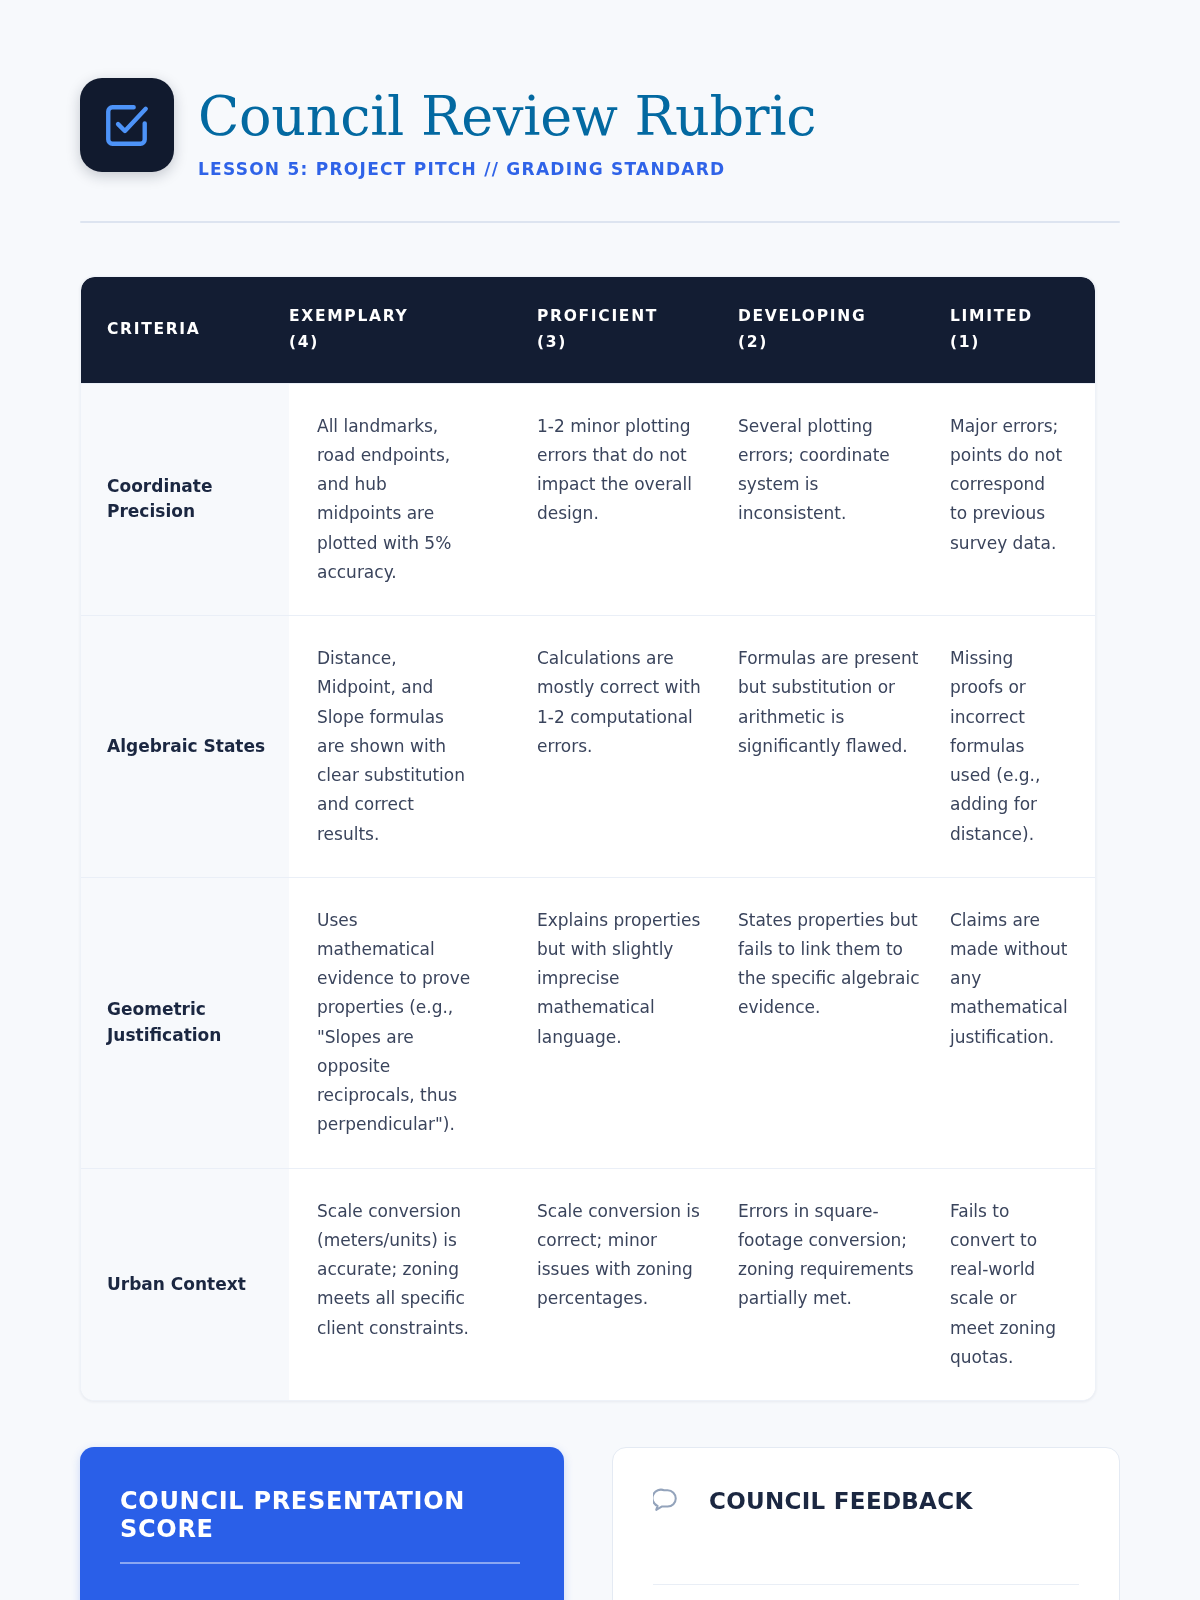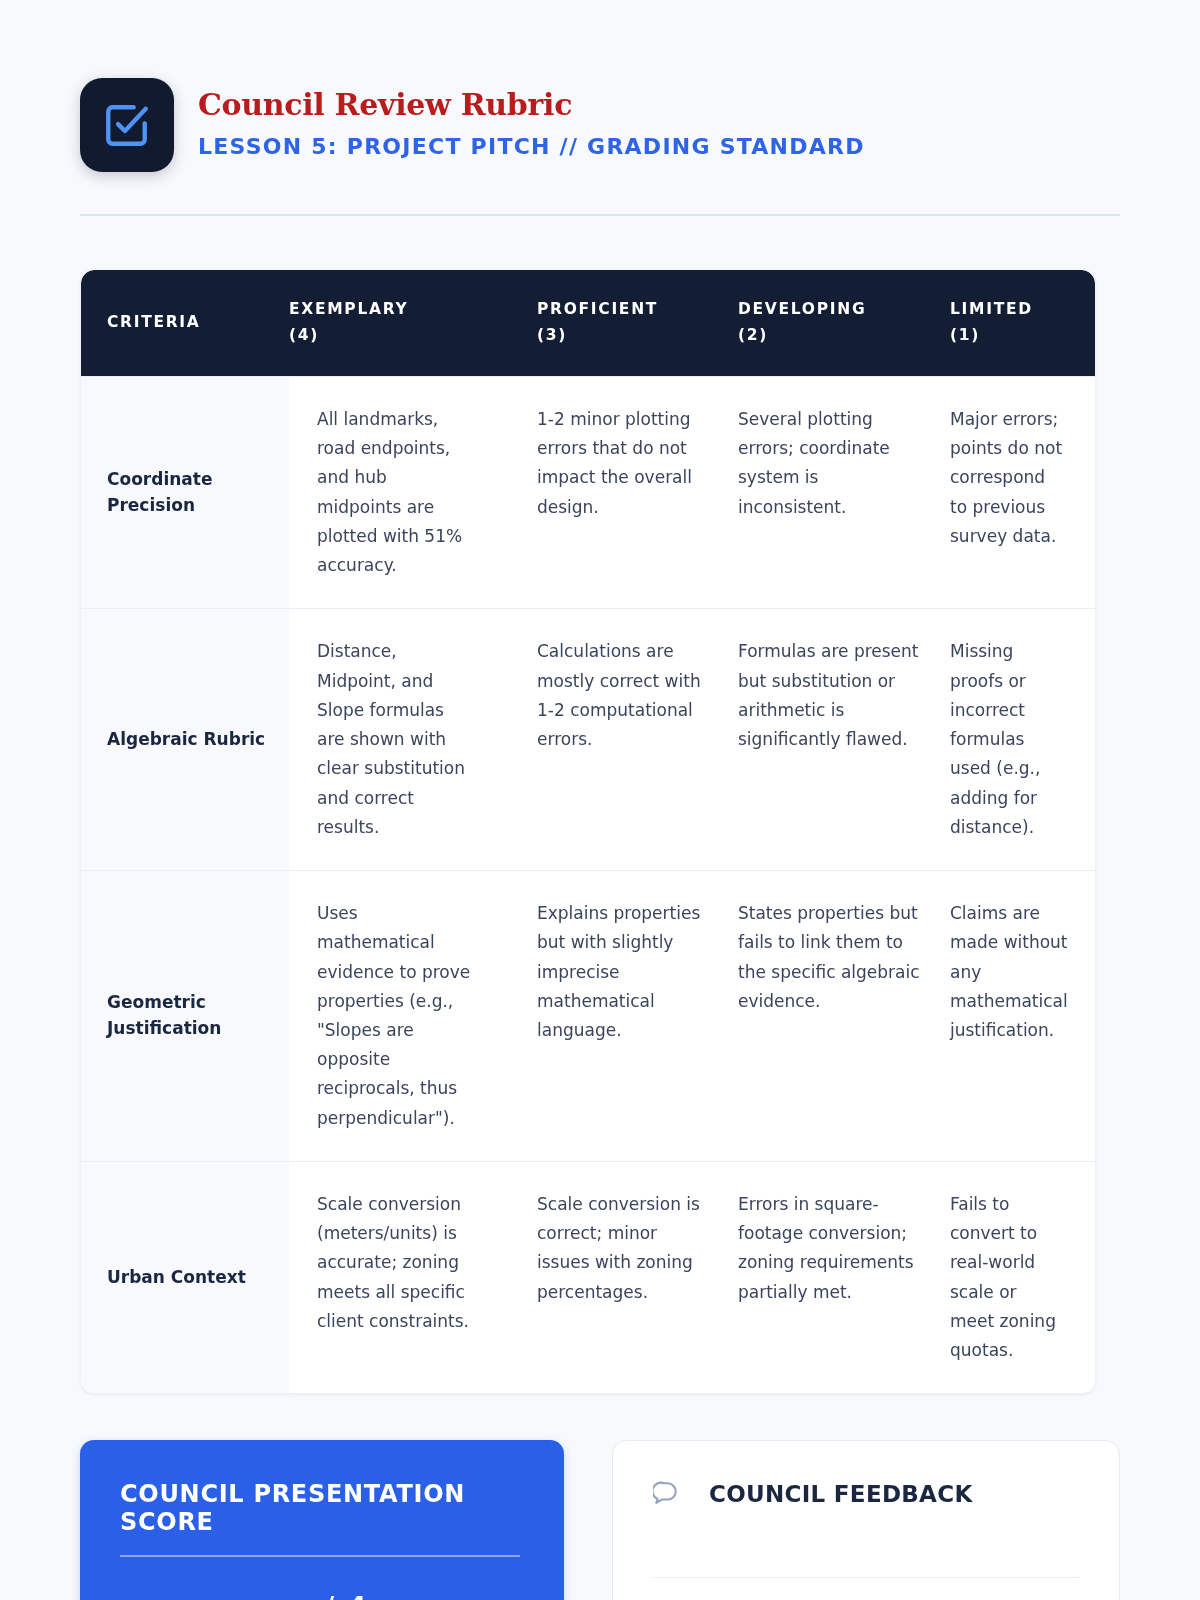--- a/index.html
+++ b/index.html
@@ -37,31 +37,31 @@
     align-items: center;
     justify-content: center;
     box-shadow: 0 4px 14px rgba(17, 26, 46, 0.22);
   }
   .logo-tile svg { display: block; }
 
   .header-text { padding-top: 11px; }
 
   .doc-title {
     font-family: "DejaVu Serif", "Liberation Serif", serif;
-    font-size: 30px;
-    font-weight: 700;
-    color: #b91c1c;
+    font-size: 54px;
+    font-weight: 400;
+    color: #0369a1;
     letter-spacing: -0.3px;
     line-height: 1.05;
     white-space: nowrap;
   }
 
   .doc-subtitle {
     margin-top: 13px;
-    font-size: 22px;
+    font-size: 17px;
     font-weight: 700;
     color: #2f63e8;
     letter-spacing: 1.25px;
     text-transform: uppercase;
     white-space: nowrap;
   }
 
   .header-rule {
     margin-top: 42px;
     height: 2px;
@@ -253,28 +253,28 @@
       <div class="cell c-3">
         <span><span>DEVELOPING</span><br><span>(2)</span></span>
       </div>
       <div class="cell c-4">
         <span><span>LIMITED</span><br><span>(1)</span></span>
       </div>
     </div>
 
     <div class="rubric-row body-row r1">
       <div class="crit-cell c-crit">Coordinate Precision</div>
-      <div class="desc-cell first-desc c-1">All landmarks, road endpoints, and hub midpoints are plotted with 51% accuracy.</div>
+      <div class="desc-cell first-desc c-1">All landmarks, road endpoints, and hub midpoints are plotted with 5% accuracy.</div>
       <div class="desc-cell pad-left c-2">1-2 minor plotting errors that do not impact the overall design.</div>
       <div class="desc-cell pad-left c-3">Several plotting errors; coordinate system is inconsistent.</div>
       <div class="desc-cell pad-left c-4">Major errors; points do not correspond to previous survey data.</div>
     </div>
 
     <div class="rubric-row body-row r2">
-      <div class="crit-cell c-crit">Algebraic Rubric</div>
+      <div class="crit-cell c-crit">Algebraic States</div>
       <div class="desc-cell first-desc c-1">Distance, Midpoint, and Slope formulas are shown with clear substitution and correct results.</div>
       <div class="desc-cell pad-left c-2">Calculations are mostly correct with 1-2 computational errors.</div>
       <div class="desc-cell pad-left c-3">Formulas are present but substitution or arithmetic is significantly flawed.</div>
       <div class="desc-cell pad-left c-4">Missing proofs or incorrect formulas used (e.g., adding for distance).</div>
     </div>
 
     <div class="rubric-row body-row r3">
       <div class="crit-cell c-crit">Geometric Justification</div>
       <div class="desc-cell first-desc c-1">Uses mathematical evidence to prove properties (e.g., "Slopes are opposite reciprocals, thus perpendicular").</div>
       <div class="desc-cell pad-left c-2">Explains properties but with slightly imprecise mathematical language.</div>

